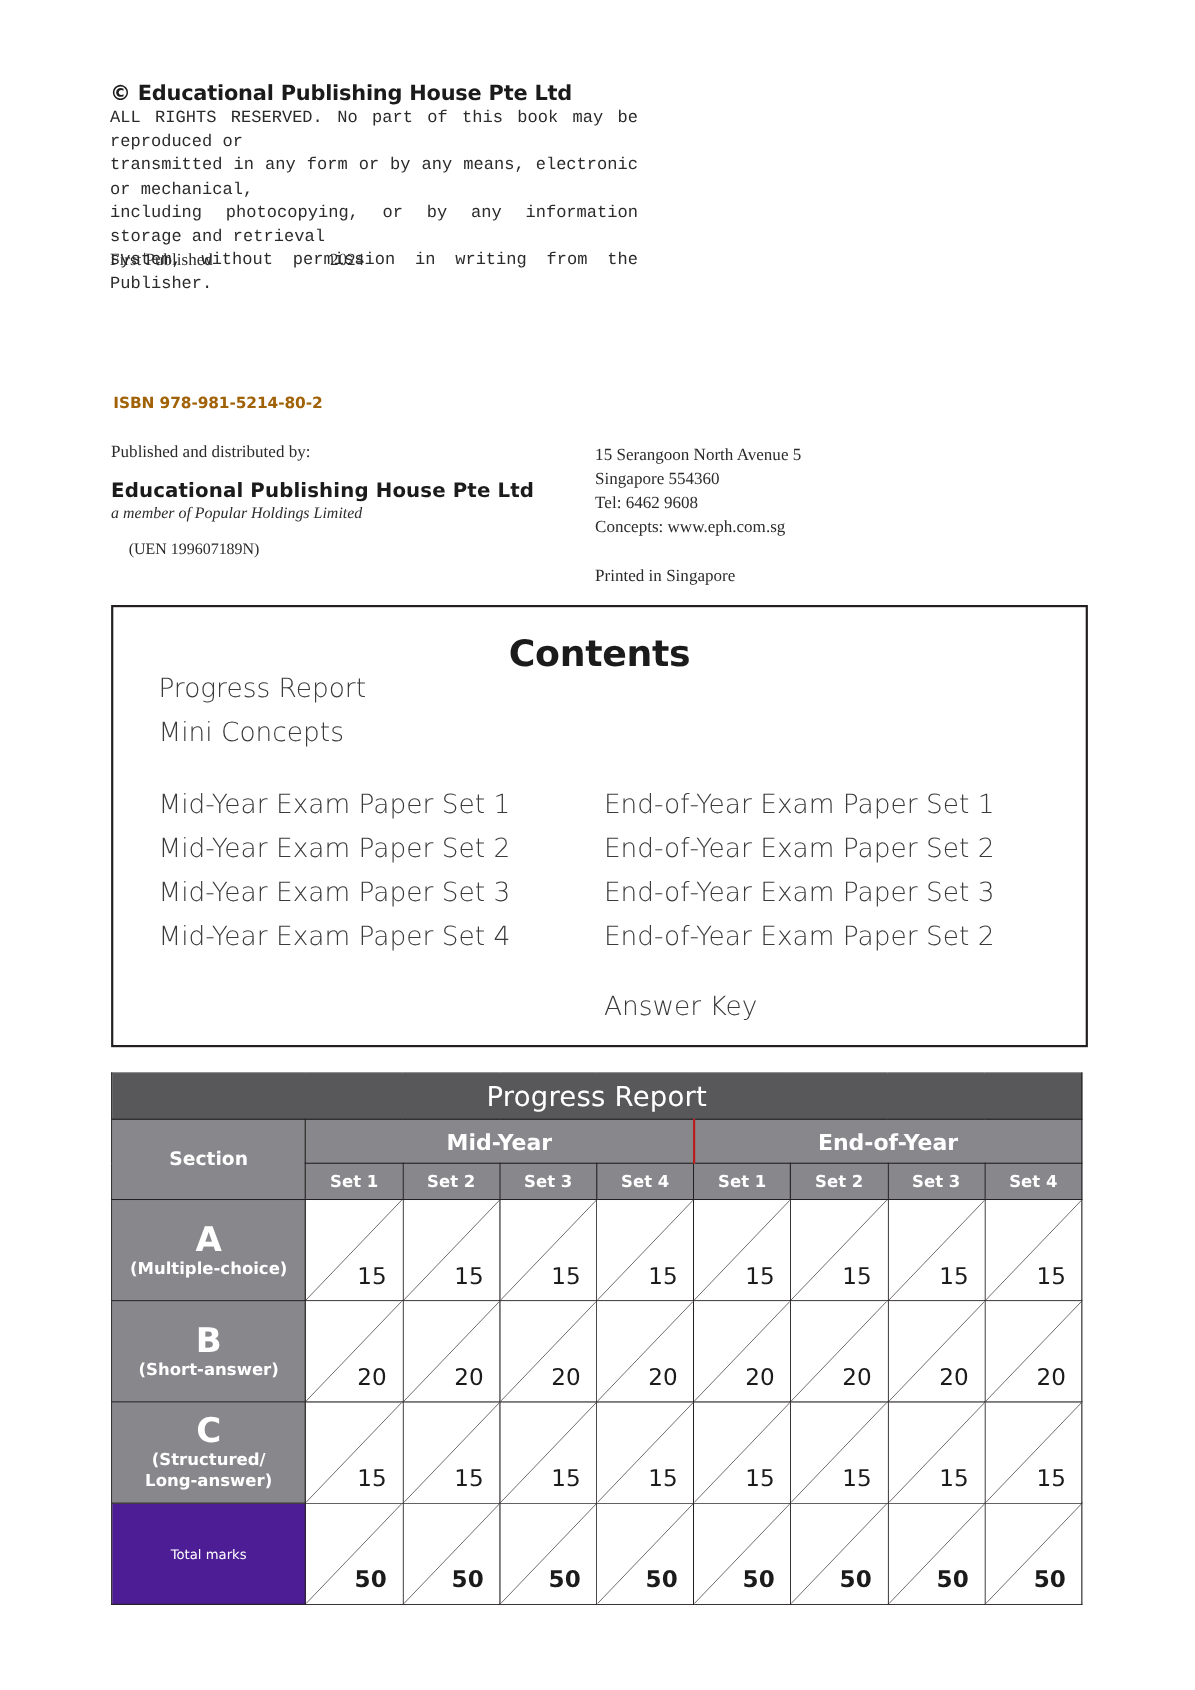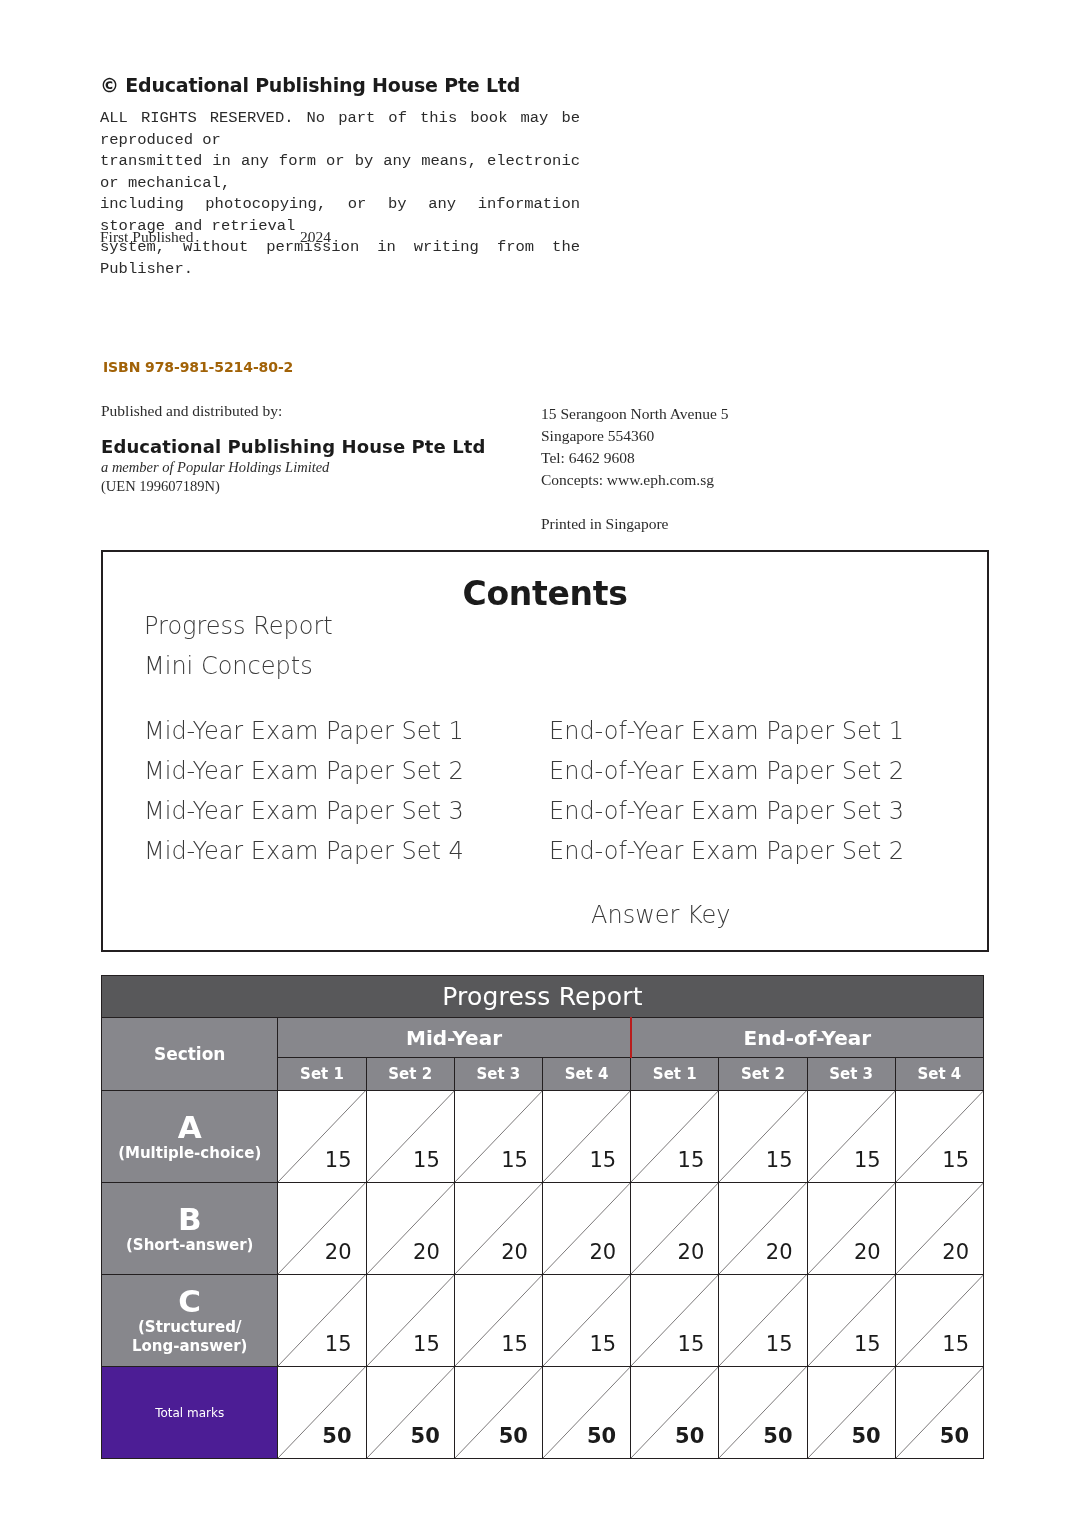--- a/index.html
+++ b/index.html
@@ -22,21 +22,21 @@
     left: 100px;
     top: 74px;
     width: 500px;
   }
   .imprint-title {
     font-family: "DejaVu Sans", sans-serif;
     font-weight: bold;
     font-size: 19px;
     letter-spacing: -0.2px;
     color: #1b1b1b;
-    margin: 0 0 12px 0;
+    margin: 0 0 1px 0;
     white-space: nowrap;
   }
   .rights-text {
     font-family: Liberation Mono, monospace;
     font-size: 15.5px;
     line-height: 21.5px;
     color: #2b2b2b;
     text-align: justify;
     width: 480px;
     margin: 0;
@@ -89,21 +89,21 @@
     font-family: "Liberation Serif", serif;
     font-style: italic;
     font-size: 14.5px;
     color: #2b2b2b;
     margin: 0 0 2px 0;
   }
   .pub-uen {
     font-family: "Liberation Serif", serif;
     font-size: 14.5px;
     color: #2b2b2b;
-    margin: 0;
+    margin: 16px;
   }
 
   .address-block {
     position: absolute;
     left: 541px;
     top: 403px;
     width: 320px;
   }
   .addr-line {
     font-family: "Liberation Serif", serif;
@@ -171,21 +171,20 @@
   .cg-left { width: 405px; }
   .answer-key-row {
     position: absolute;
     left: 446px;
     top: 349px;
     font-family: "DejaVu Sans", sans-serif;
     font-weight: 300;
     font-size: 24px;
     color: #3a3a3a;
     white-space: nowrap;
-    margin-left: 42px;
   }
 
   
   .report-table {
     position: absolute;
     left: 101px;
     top: 975px;
     width: 883px;
     border-collapse: collapse;
     table-layout: fixed;

